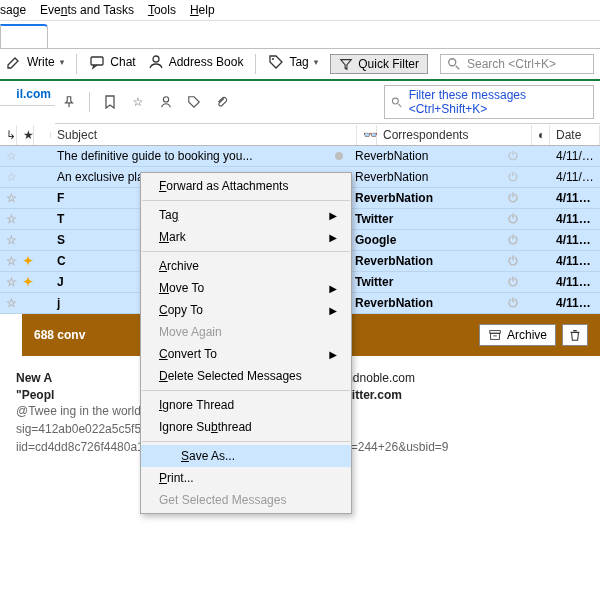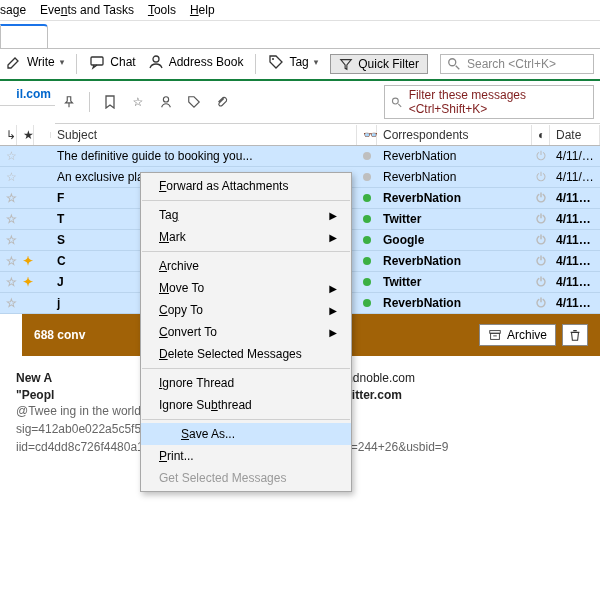--- a/index.html
+++ b/index.html
@@ -11,29 +11,29 @@
   .tabstrip .tab { width: 48px; height: 24px; border: 1px solid #bfbfbf; border-bottom:none; border-top:2px solid #1a73e8; background:#fff; margin-left:0; border-top-right-radius:4px;}
   .toolbar { display:flex; align-items:flex-start; gap:12px; padding:5px 6px; border-bottom:2px solid #15803d; }
   .tbtn { display:flex; align-items:center; gap:5px; cursor:default; }
   .tbtn svg { width:16px; height:16px; }
   .sep { width:1px; height:20px; background:#ccc; }
   .qf { border:1px solid #999; background:#e8e8e8; padding:2px 8px; display:flex; align-items:center; gap:5px;}
   .search { flex:1; display:flex; align-items:center; border:1px solid #bbb; padding:2px 6px; gap:6px; color:#888;}
   .account { color:#0066cc; padding:6px 4px 4px 0; font-weight:600; border-bottom:1px solid #d0d0d0; text-align:right; width:55px; float:left;}
   .filterbar { display:flex; align-items:center; padding:4px 6px; gap:12px; border-bottom:1px solid #d0d0d0; margin-left:55px;}
   .filterbar .ico { width:16px; height:16px; display:flex; align-items:center; justify-content:center; color:#555;}
-  .filterbar .msgsearch { margin-left:auto; flex:0 0 210px; display:flex; align-items:center; border:1px solid #bbb; padding:2px 6px; gap:6px; color:#7f1d1d;}
+  .filterbar .msgsearch { margin-left:auto; flex:0 0 210px; display:flex; align-items:center; border:1px solid #bbb; padding:2px 6px; gap:6px; color:#1d4ed8;}
   .colhead { display:flex; align-items:center; border-bottom:1px solid #b8b8b8; height:22px; background:#fff; font-size:12px; color:#333; clear:both;}
   .colhead > div { border-right:1px solid #e2e2e2; padding:3px 6px; }
   .c-thread{width:17px;} .c-star{width:17px;} .c-att{width:17px;} .c-subj{flex:1 1 auto;} .c-read{width:20px; text-align:center;} .c-corr{width:155px;} .c-ind{width:18px; text-align:center;} .c-date{width:50px;}
   .rows { }
   .row { display:flex; align-items:center; height:21px; background:#cde6ff; border-bottom:1px solid #b9d4ee;}
   .row.unread { font-weight:700; }
   .row > div { padding:2px 6px; overflow:hidden; white-space:nowrap; text-overflow:ellipsis; }
-  .row .star{width:17px;color:#bbb;} .row .att{width:17px;} .row .dot{width:17px; color:#f0a500;} .row .subj{flex:1 1 auto;} .row .rd{width:20px; display:flex; justify-content:center;} .row .corr{width:155px;} .row .ind{width:18px; color:#bbb; display:flex; justify-content:center;} .row .date{width:50px;}
+  .row .star{width:17px;color:#bbb;} .row .att{width:17px;} .row .dot{width:17px; color:#f0a500;} .row .subj{flex:1 1 auto;} .row .rd{width:20px; display:flex; justify-content:center;} .row .corr{width:155px;} .row .ind{width:18px; color:#bbb; display:flex; justify-content:center;} .row .date{width:50px;margin-left:28px;}
   .row .rd .bullet{width:8px;height:8px;border-radius:50%;background:#3cb043;}
   .row .rd .bullet.read{background:#bfbfbf;}
   .summary { background:#a16207; color:#fff; padding:10px 12px; font-size:18px; font-weight:600; display:flex; align-items:center;margin-left:22px;}
   .summary .actions{margin-left:auto; display:flex; gap:6px;}
   .summary .abtn{background:#fff;color:#000;border:1px solid #888; padding:3px 8px; font-size:12px; font-weight:400; display:flex; align-items:center; gap:5px;}
   .summary .ibtn{background:#fff;color:#000;border:1px solid #888; padding:3px 5px;}
   .preview{padding:12px 16px 0 16px; color:#222;}
   .preview .hdr{font-weight:700; font-size:13px; margin-top:2px;}
   .preview .from{color:#555; margin:2px 0 16px 0;}
   .preview .body{color:#666; font-size:12px; line-height:1.5;}
@@ -298,20 +298,23 @@
       <span><u>A</u>rchive</span>
     </div>
     <div class="mi">
       <span><u>M</u>ove To</span>
       <span class="arrow">▶</span>
     </div>
     <div class="mi">
       <span><u>C</u>opy To</span>
       <span class="arrow">▶</span>
     </div>
+    <div class="mi disabled">
+      <span>Move Again</span>
+    </div>
     <div class="mi">
       <span><u>C</u>onvert To</span>
       <span class="arrow">▶</span>
     </div>
     <div class="mi">
       <span><u>D</u>elete Selected Messages</span>
     </div>
     <hr>
     <div class="mi">
       <span><u>I</u>gnore Thread</span>

